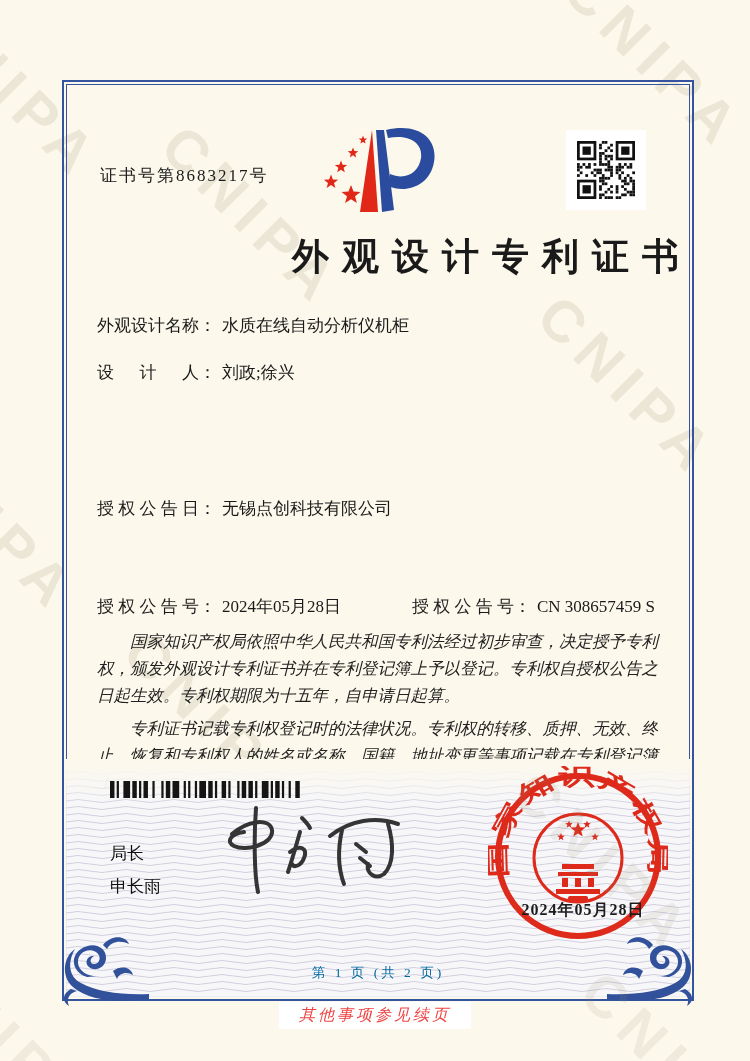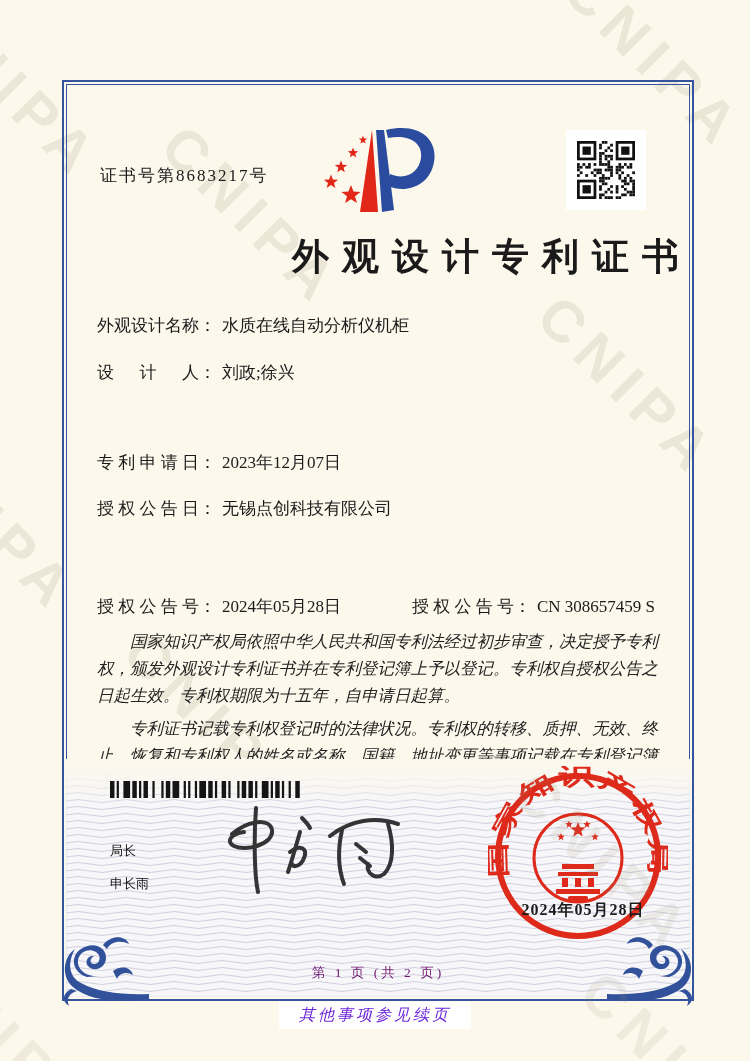--- a/index.html
+++ b/index.html
@@ -26,33 +26,33 @@
   .grant-pair2{margin-left:30px;}
   .paras{position:absolute;left:33px;right:28px;top:546px;font-size:16.5px;line-height:27px;
          font-style:italic;color:#222;}
   .paras p{margin:0 0 6px 0;text-indent:2em;}
   .waveband{position:absolute;left:2px;right:2px;bottom:2px;height:238px;
             background:rgba(247,246,250,0.94);overflow:hidden;}
   .wavefade{position:absolute;left:0;right:0;top:0;height:42px;z-index:1;
             background:linear-gradient(#FCF8EB,rgba(252,248,235,0));}
   .barcode{position:absolute;left:46px;top:699px;z-index:3;}
   .signer{position:absolute;left:46px;z-index:3;font-family:"Liberation Sans","DejaVu Sans",sans-serif;
-          font-size:13px;color:#111;}
+          font-size:17px;color:#111;}
   .sig-svg{position:absolute;left:140px;top:712px;z-index:3;}
   .seal-svg{position:absolute;left:424px;top:684px;z-index:3;}
   .seal-date{position:absolute;left:434px;top:818px;width:170px;text-align:center;z-index:4;
              font-size:16px;font-weight:bold;color:#1c1c1c;letter-spacing:1px;}
   .page-info{position:absolute;left:0;right:0;top:882px;text-align:center;z-index:3;
-             font-size:13.5px;color:#701a75;letter-spacing:3px;}
+             font-size:13.5px;color:#0369a1;letter-spacing:3px;}
   .flourish{position:absolute;bottom:-8px;z-index:4;}
   .flourish.left{left:-5px;}
   .flourish.right{right:-5px;transform:scaleX(-1);}
   .footer-note{position:absolute;left:50%;top:1002px;transform:translateX(-50%);z-index:2;
                background:#fff;padding:3px 20px;font-size:16px;font-style:italic;
-               letter-spacing:3px;color:#6d28d9;white-space:nowrap;}
+               letter-spacing:3px;color:#ef4444;white-space:nowrap;}
 </style>
 </head>
 <body>
 
 <div class="page">
   <div id="wm-layer">
       <div class="wm" style="left: -45px; top: -15px;">CNIPA</div>
       <div class="wm" style="left: 598px; top: -45px;">CNIPA</div>
       <div class="wm" style="left: 196px; top: 112px;">CNIPA</div>
       <div class="wm" style="left: 572px; top: 282px;">CNIPA</div>
@@ -207,23 +207,20 @@
     </div>
 
     <div class="title">外观设计专利证书</div>
 
     <div class="row" style="top:278px">
       <span class="flabel">设计人</span><span class="colon">：</span><span class="fvalue">刘政;徐兴</span>
     </div>
     <div class="row" style="top:231px">
       <span class="flabel">外观设计名称</span><span class="colon">：</span><span class="fvalue">水质在线自动分析仪机柜</span>
     </div>
-    <div class="row" style="top:368px">
-      <span class="flabel">专利申请日</span><span class="colon">：</span><span class="fvalue">2023年12月07日</span>
-    </div>
     <div class="row" style="top:414px">
       <span class="flabel">授权公告日</span><span class="colon">：</span><span class="fvalue">无锡点创科技有限公司</span>
     </div>
     <div class="row" style="top:512px">
       <span class="flabel">授权公告号</span><span class="colon">：</span><span class="fvalue" style="width:160px">2024年05月28日</span><span class="flabel grant-pair2">授权公告号</span><span class="colon">：</span><span class="fvalue">CN 308657459 S</span>
     </div>
 
     <div class="paras">
       <p>国家知识产权局依照中华人民共和国专利法经过初步审查，决定授予专利权，颁发外观设计专利证书并在专利登记簿上予以登记。专利权自授权公告之日起生效。专利权期限为十五年，自申请日起算。</p>
       <p>专利证书记载专利权登记时的法律状况。专利权的转移、质押、无效、终止、恢复和专利权人的姓名或名称、国籍、地址变更等事项记载在专利登记簿上。</p>

